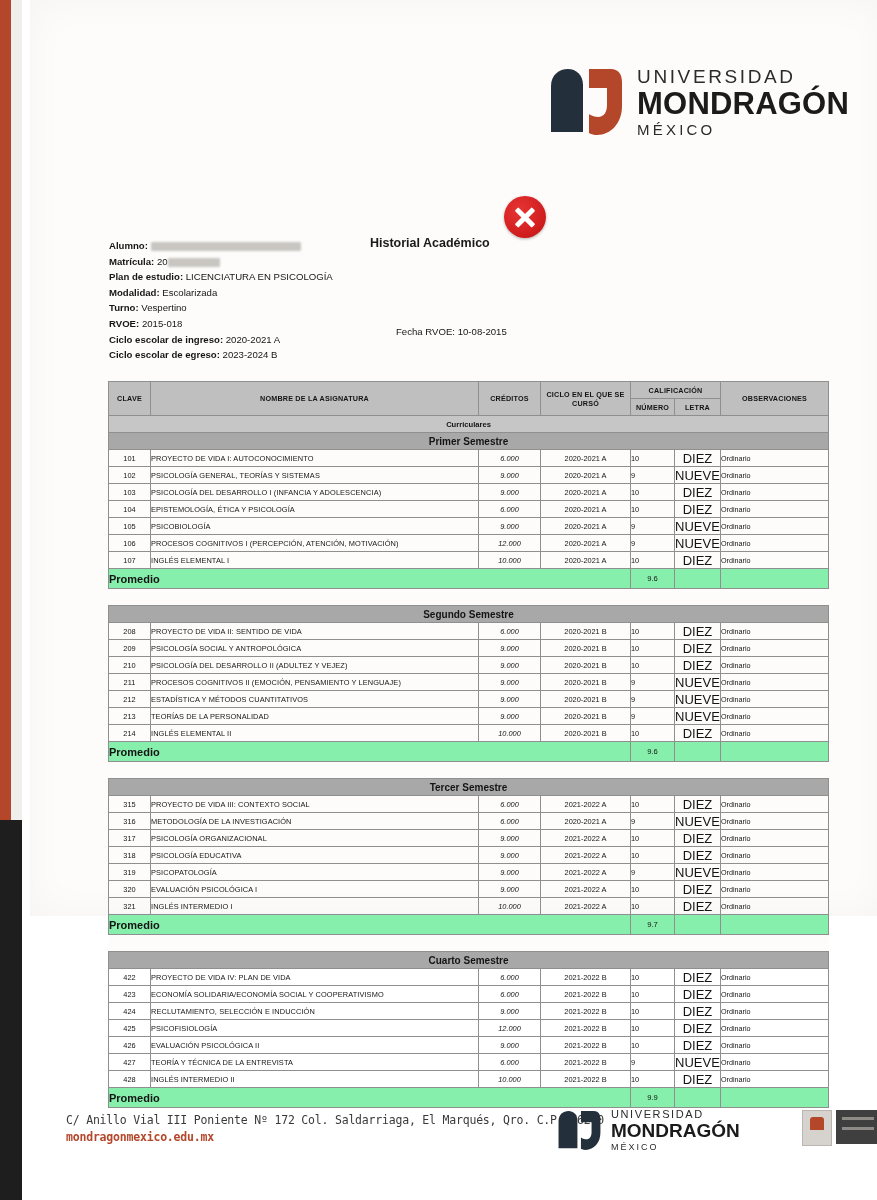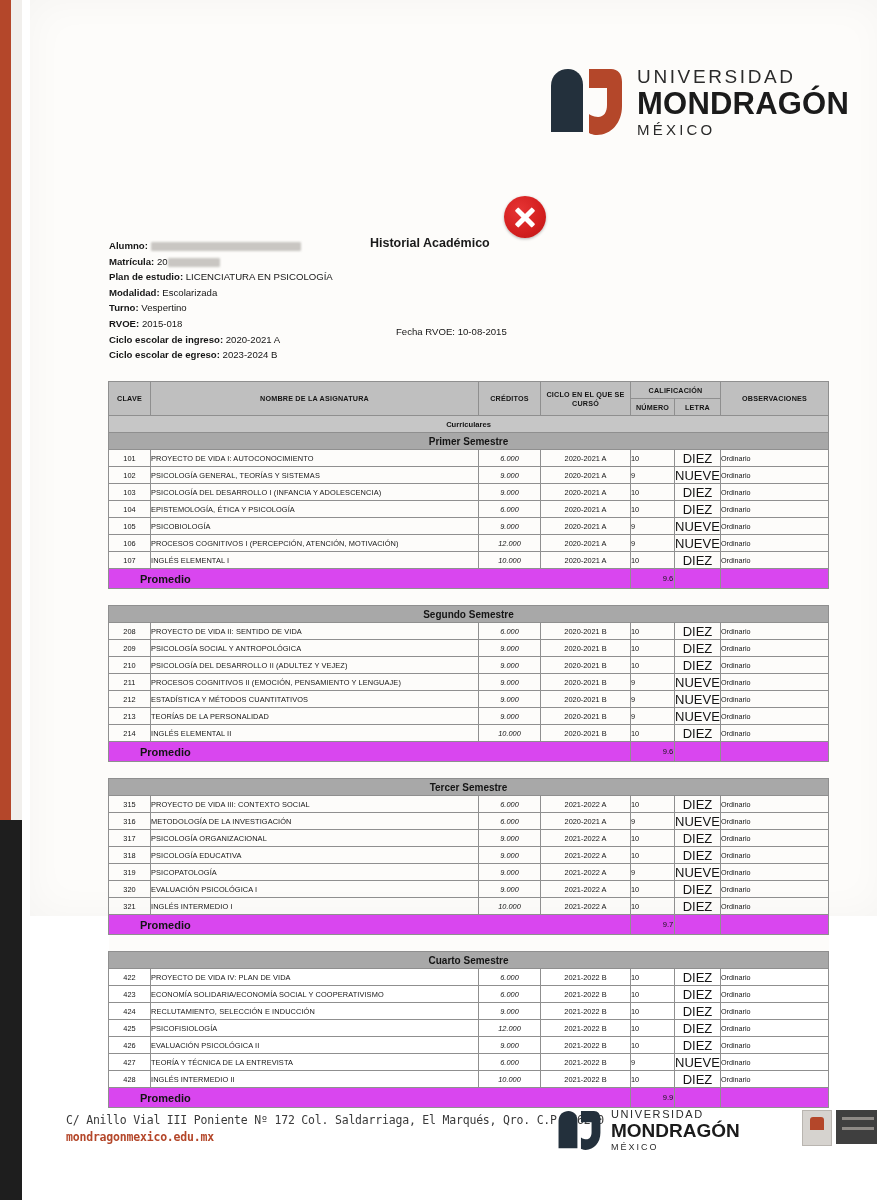--- a/index.html
+++ b/index.html
@@ -188,23 +188,22 @@
     color: #141414;
   }
   td.c-clave { text-align: center; font-size: 7.4px; }
   td.c-name { padding-left: 5px; font-size: 7.4px; letter-spacing: 0.1px; }
   td.c-cred { text-align: center; font-size: 7.4px; font-style: italic; }
   td.c-ciclo { text-align: center; font-size: 7.4px; }
   td.c-num { text-align: left; font-size: 7.4px; }
   td.c-letra { text-align: center; font-size: 13px; }
   td.c-obs { padding-left: 4px; font-size: 7.2px; }
   tr.prom td {
-    background: #d946ef;
+    background: #86efac;
     height: 19px;
-    padding-left: 31px;
   }
   td.prom-label {
     font-size: 11px;
     font-weight: bold;
     padding-left: 4px;
   }
   td.prom-val { text-align: center; font-size: 7.6px; }
   .spacer td {
     border: none;
     height: 7px;

